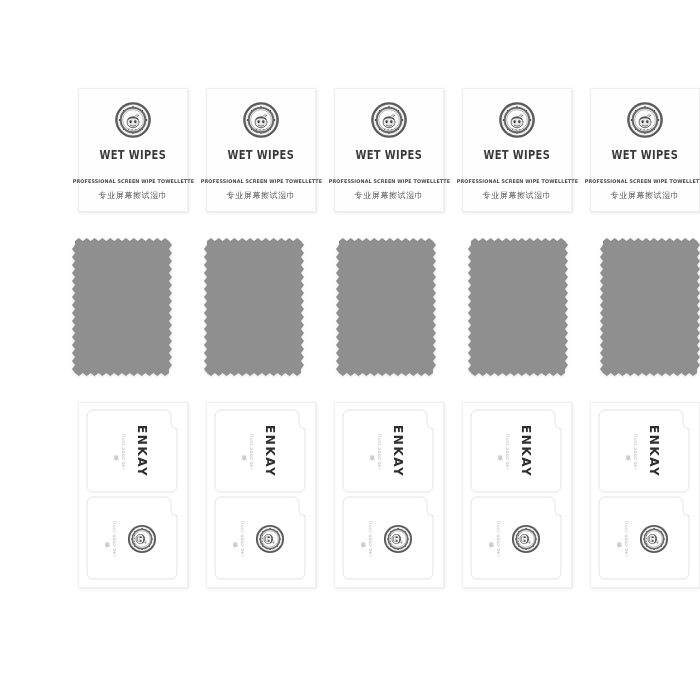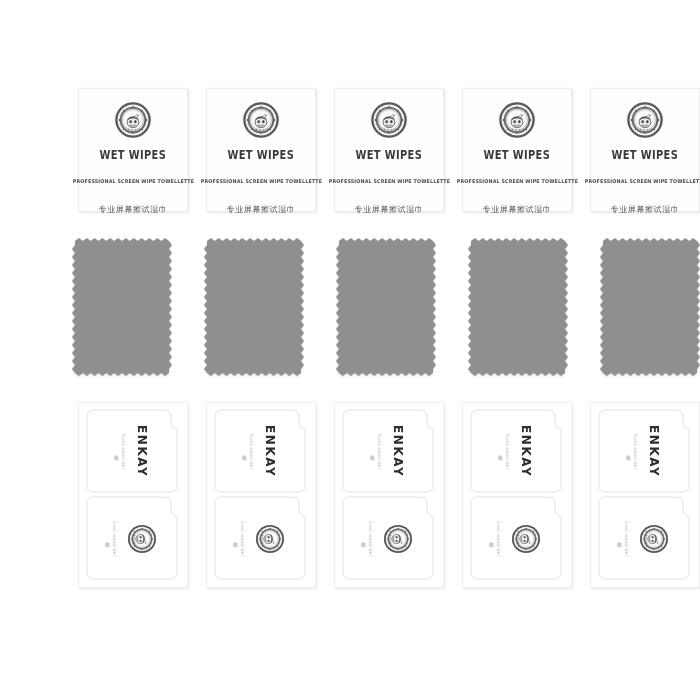--- a/index.html
+++ b/index.html
@@ -70,21 +70,21 @@
     font-size: 5.1px;
     font-weight: bold;
     letter-spacing: 0.15px;
     color: #4a4a4a;
     font-family: "DejaVu Sans", sans-serif;
     white-space: nowrap;
     transform: scaleX(0.94);
   }
 
   .wipe-cn {
-    margin-top: 20px;
+    margin-top: 6px;
     font-size: 8px;
     color: #555;
     letter-spacing: 0.6px;
     font-family: "DejaVu Sans", sans-serif;
     white-space: nowrap;
   }
 
   
   .row-cloths { top: 238px; gap: 32px; }
 

